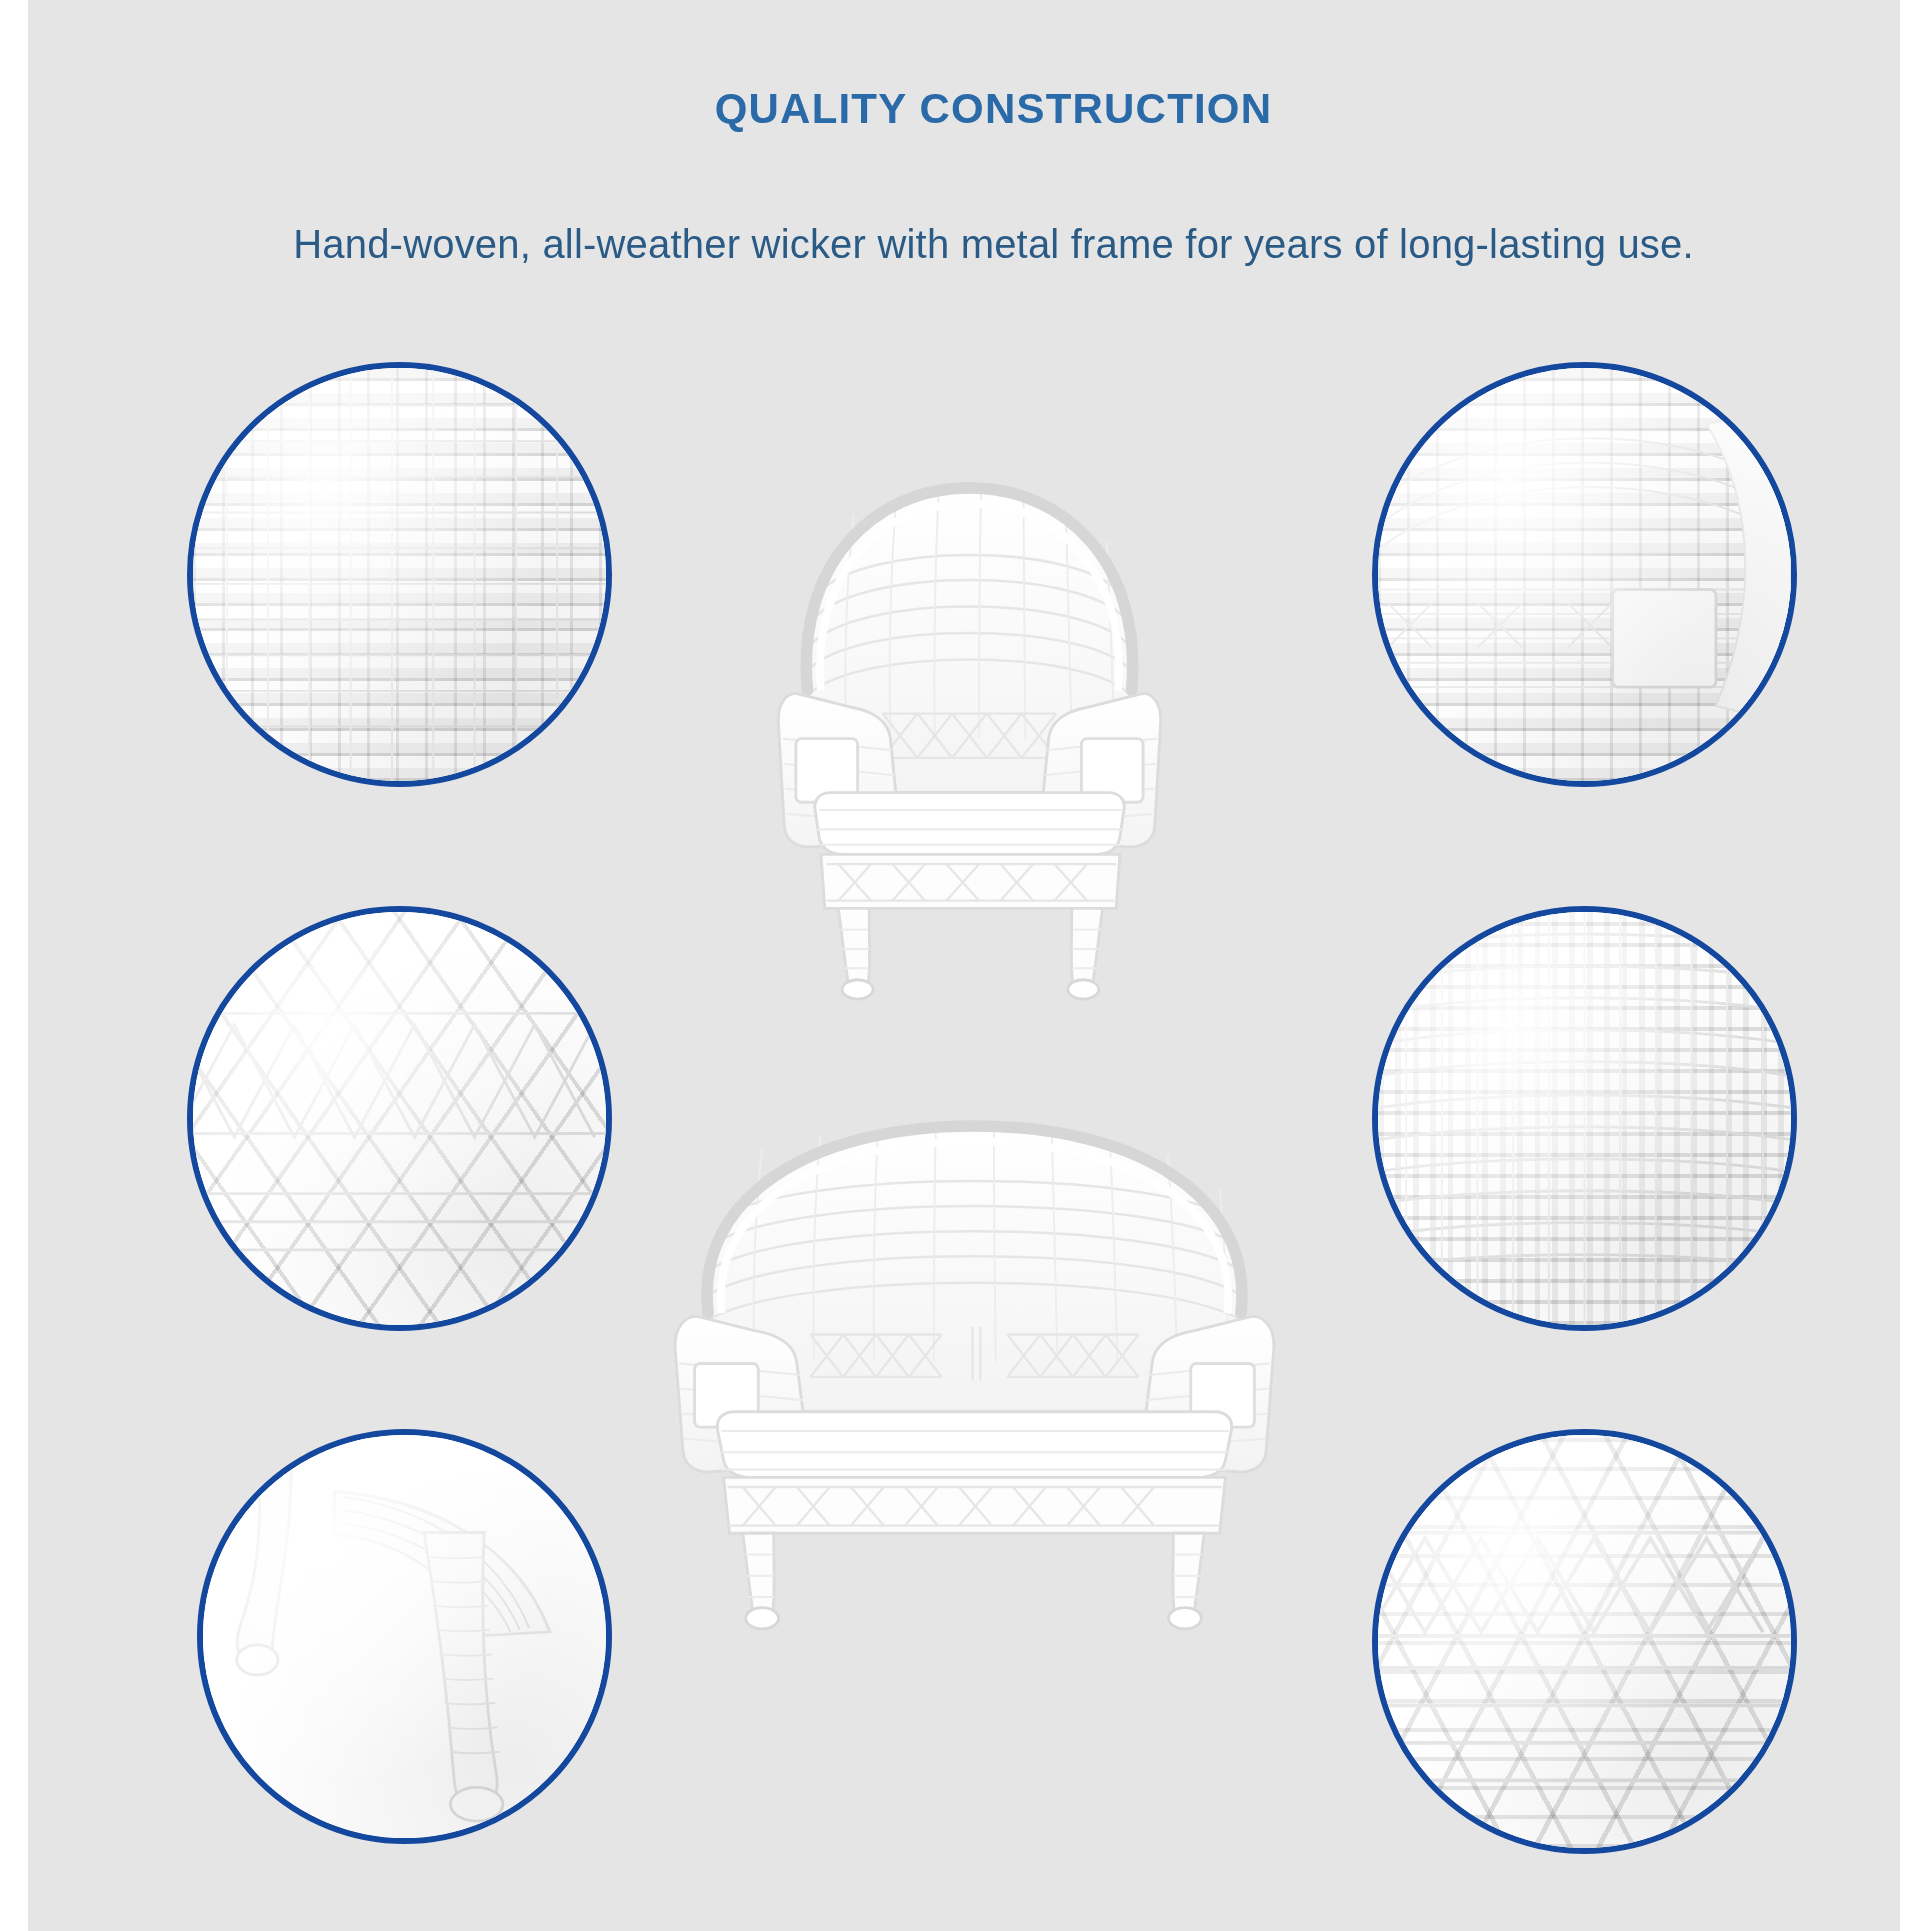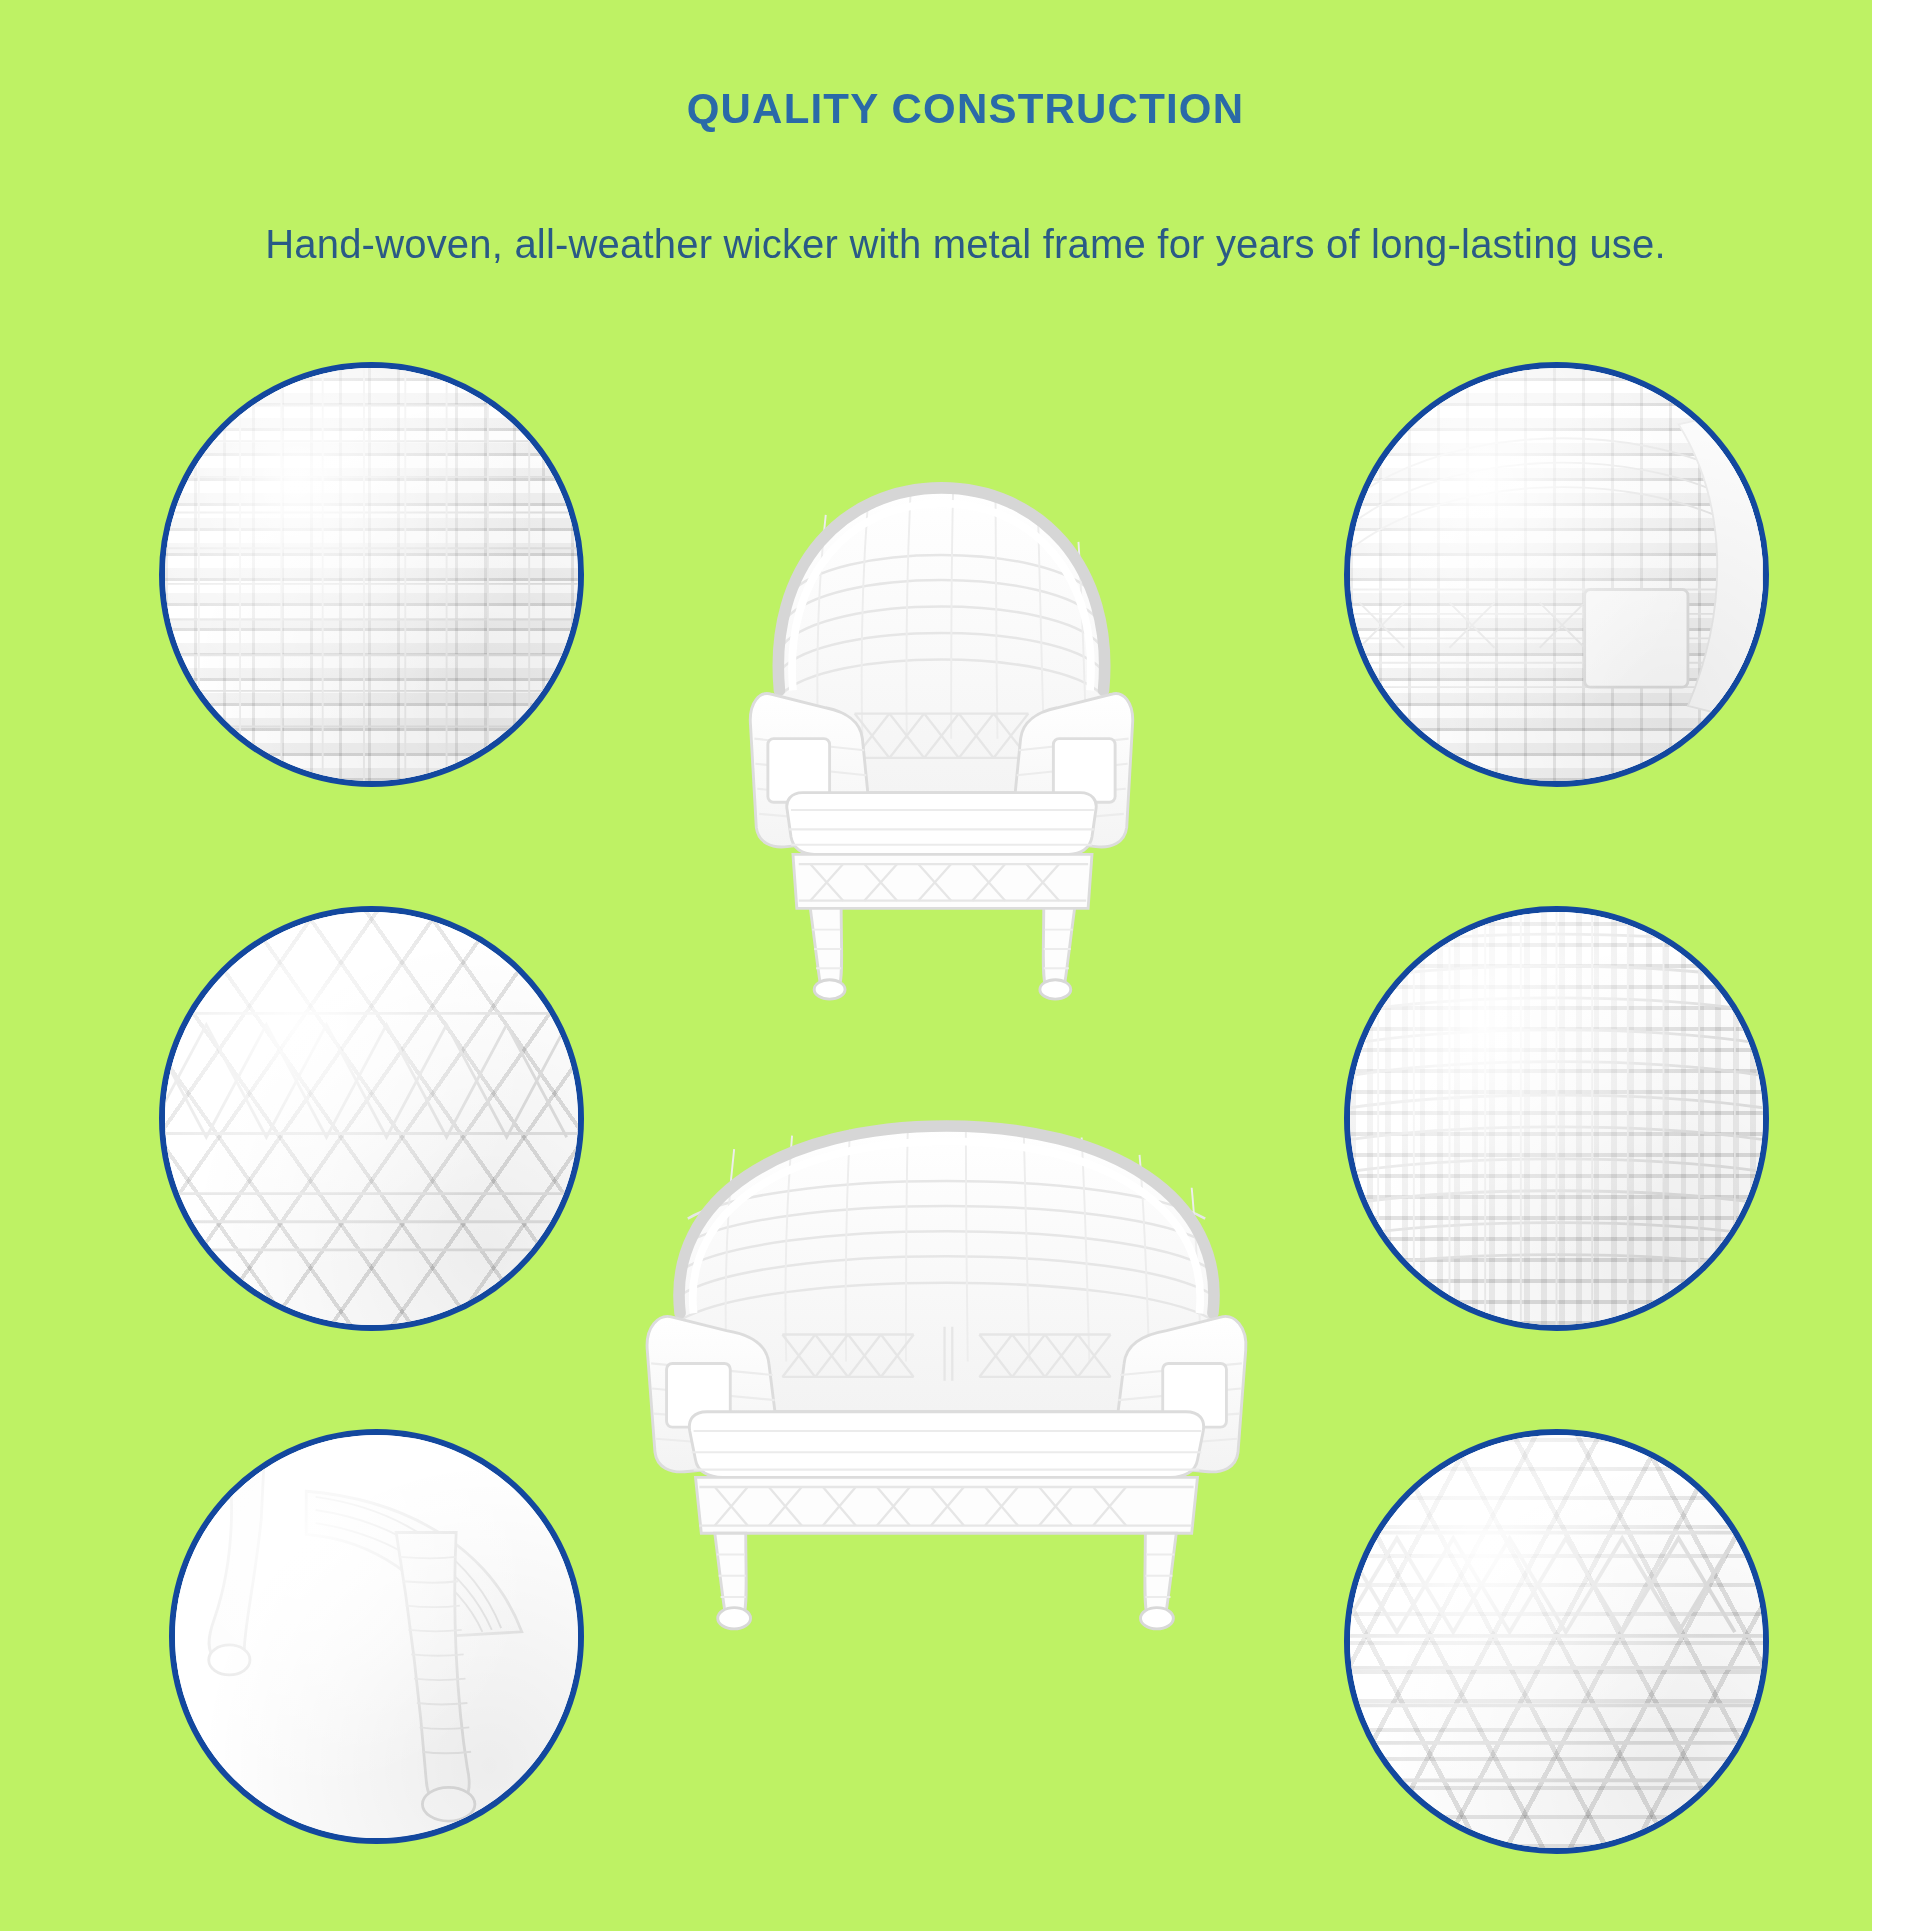--- a/index.html
+++ b/index.html
@@ -11,21 +11,22 @@
     width: 1931px;
     height: 1931px;
     font-family: "Liberation Sans", sans-serif;
     color: #1d4f8c;
     overflow: hidden;
   }
   #page {
     position: relative;
     width: 1872px;
     height: 1931px;
-    background: #bef264;
+    background: #e5e5e5;
+    margin-left: 28px;
   }
 
   
   .headline {
     position: absolute;
     top: 85px;
     left: 0;
     width: 1931px;
     text-align: center;
     font-size: 42px;

